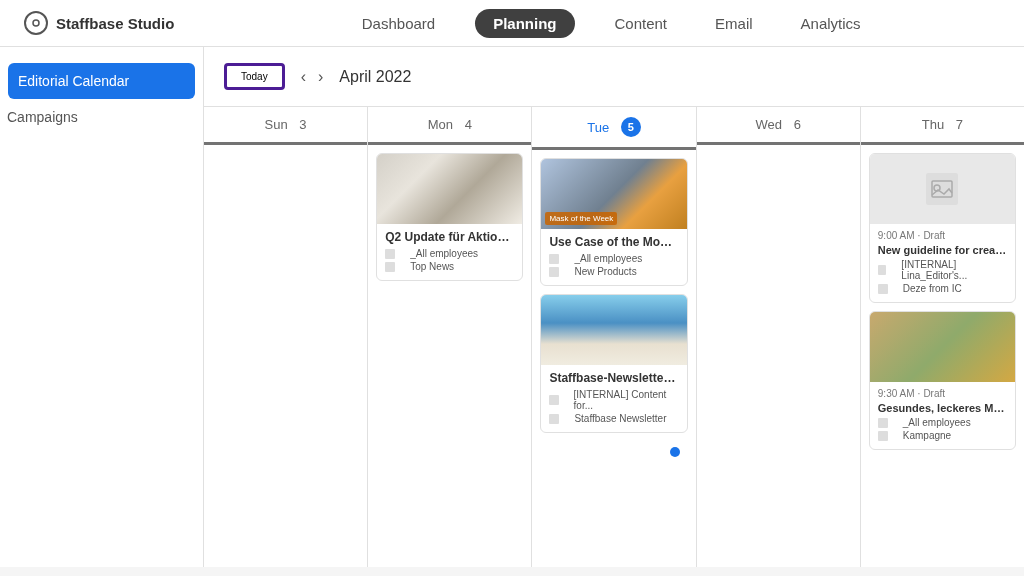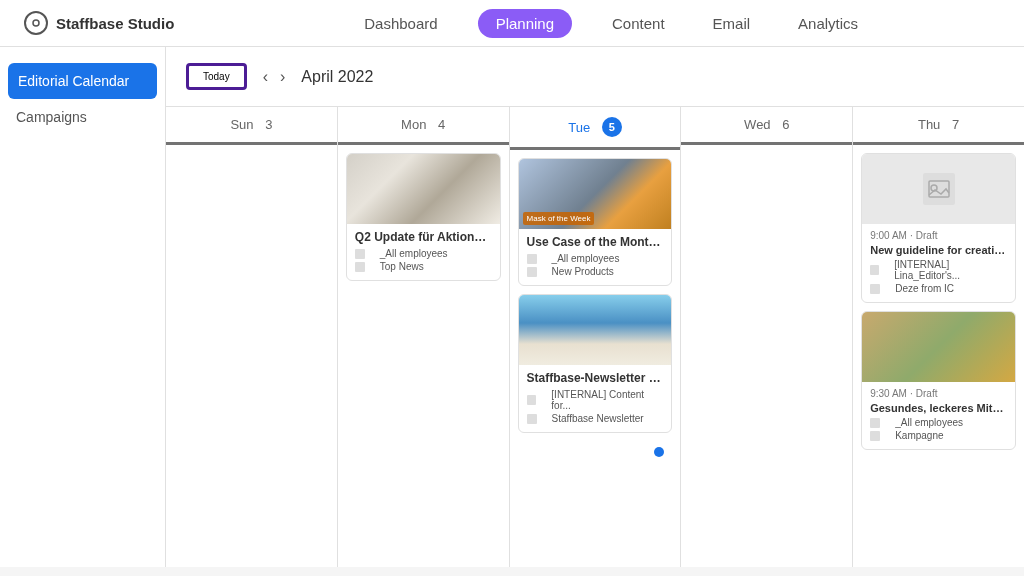--- a/index.html
+++ b/index.html
@@ -7,26 +7,26 @@
 
     
     .header {
       display: flex; background: #fff;
       border-bottom: 1px solid #e0e0e0; padding: 0 24px; height: 47px;
     }
     .logo { display: flex; align-items: center; gap: 8px; font-weight: 600; font-size: 15px; color: #333; margin-right: 48px; }
     .logo-icon { width: 24px; height: 24px; border: 2px solid #555; border-radius: 50%; display: flex; align-items: center; justify-content: center; }
     .nav { display: flex; gap: 32px; align-items: center; flex: 1; justify-content: center; }
     .nav-item { font-size: 15px; color: #555; cursor: pointer; padding: 4px 8px; border-radius: 4px; }
-    .nav-item.active { background: #8b5cf6; color: #fff; border-radius: 20px; padding: 6px 18px; }
+    .nav-item.active { background: #404040; color: #fff; border-radius: 20px; padding: 6px 18px; font-weight: bold; }
 
     
     .layout { display: flex; height: calc(576px - 56px); }
-    .sidebar { width: 166px; background: #fff; border-right: 1px solid #e0e0e0; padding: 16px 0; }
-    .sidebar-item { padding: 10px 16px; font-size: 14px; color: #333; cursor: pointer; }
+    .sidebar { width: 204px; background: #fff; border-right: 1px solid #e0e0e0; padding: 16px 0; }
+    .sidebar-item { padding: 10px 7px; font-size: 14px; color: #333; cursor: pointer; }
     .sidebar-item.active { background: #1a73e8; color: #fff; border-radius: 6px; margin: 0 8px; padding: 10px 10px; }
     .sidebar-item.secondary { color: #555; }
 
     
     .main { flex: 1; background: #f5f5f5; overflow: hidden; }
 
     
     .cal-header { display: flex; align-items: center; gap: 12px; padding: 16px 20px; background: #fff; border-bottom: 1px solid #e0e0e0; }
     .today-btn { border: 3px solid #4c1d95; background: #fff; padding: 5px 14px; border-radius: 4px; font-size: 10px; cursor: pointer; }
     .nav-arrows { display: flex; gap: 4px; }

